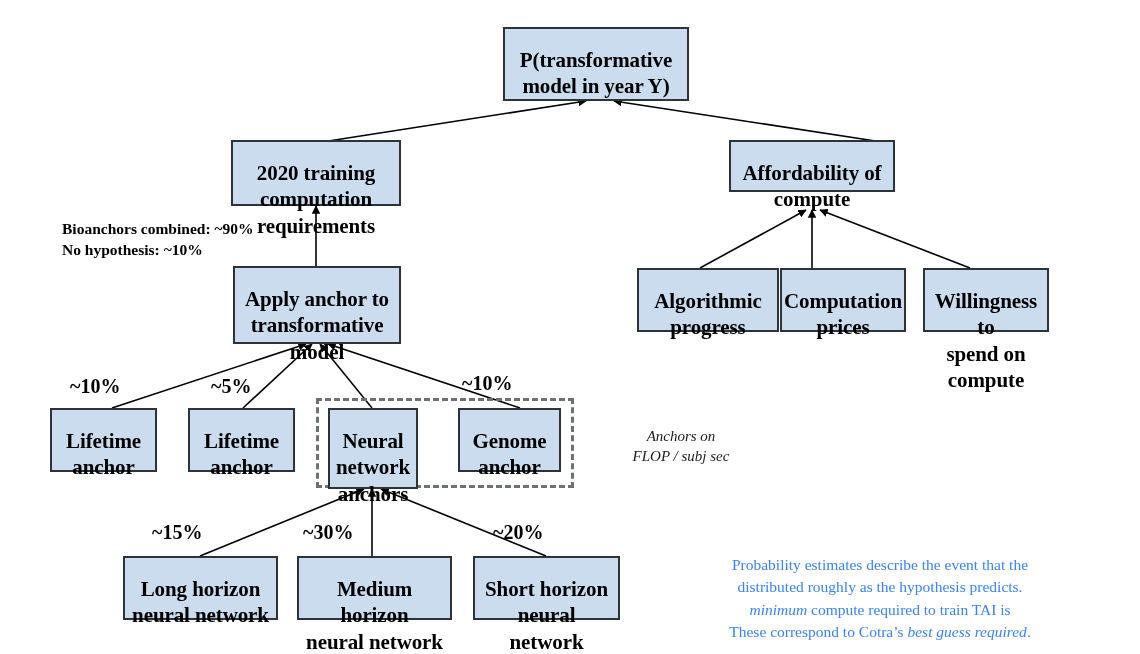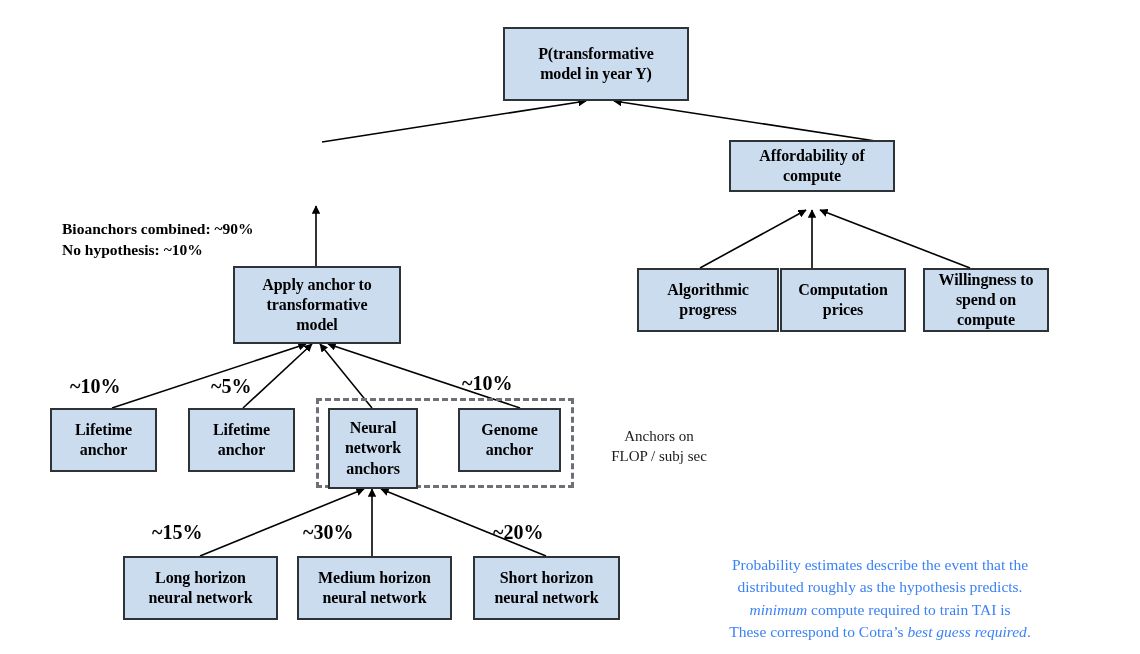--- a/index.html
+++ b/index.html
@@ -25,26 +25,25 @@
     width: 1140px;
     height: 654px;
     pointer-events: none;
   }
   .node {
     position: absolute;
     box-sizing: border-box;
     background: #ccdcef;
     border: 2px solid #2e3338;
     display: flex;
-    align-items: center;
     justify-content: center;
     text-align: center;
     font-family: "Liberation Serif", serif;
     font-weight: bold;
-    font-size: 16px;
+    font-size: 21px;
     line-height: 1.26;
     color: #000000;
     letter-spacing: -0.1px;
     z-index: 3;
     padding: 18px 4px;
   }
   .node span {
     display: block;
   }
   .edge-label {
@@ -132,20 +131,27 @@
 
   <div class="group-box" style="left:316px; top:398px; width:258px; height:90px;"></div>
 
   <div class="node" style="left:503px; top:27px; width:186px; height:74px;">
     <div>
       <span>P(transformative</span>
       <span>model in year Y)</span>
     </div>
   </div>
 
+  <div class="node" style="left:231px; top:140px; width:170px; height:66px;">
+    <div>
+      <span>2020 training</span>
+      <span>computation</span>
+      <span>requirements</span>
+    </div>
+  </div>
 
   <div class="node" style="left:729px; top:140px; width:166px; height:52px;">
     <div>
       <span>Affordability of</span>
       <span>compute</span>
     </div>
   </div>
 
   <div class="node" style="left:233px; top:266px; width:168px; height:78px;">
     <div>
@@ -232,21 +238,21 @@
   <div class="edge-label" style="left:462px; top:372px;">~10%</div>
   <div class="edge-label" style="left:152px; top:521px;">~15%</div>
   <div class="edge-label" style="left:303px; top:521px;">~30%</div>
   <div class="edge-label" style="left:493px; top:521px;">~20%</div>
 
   <div class="note-bold" style="left:62px; top:219px;">
     <div>Bioanchors combined: ~90%</div>
     <div>No hypothesis: ~10%</div>
   </div>
 
-  <div class="note-plain" style="left:574px; top:427px; width:170px;">
+  <div class="note-plain" style="left:596px; top:427px; width:170px;font-style:italic;">
     <div>Anchors on</div>
     <div>FLOP / subj sec</div>
   </div>
 
   <div class="caption" style="left:663px; top:554px; width:434px;">
     <div>Probability estimates describe the event that the</div>
     <div>distributed roughly as the hypothesis predicts.</div>
     <div>
       <i>minimum</i><span> compute required to train TAI is</span>
     </div>

